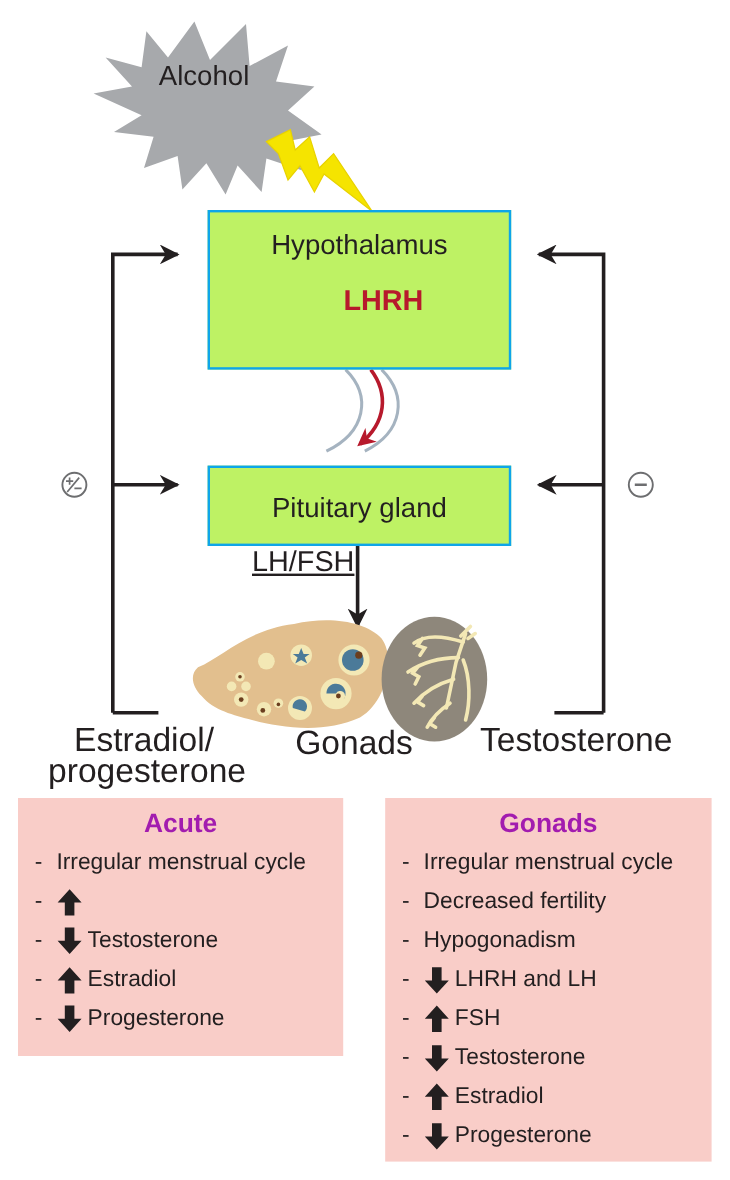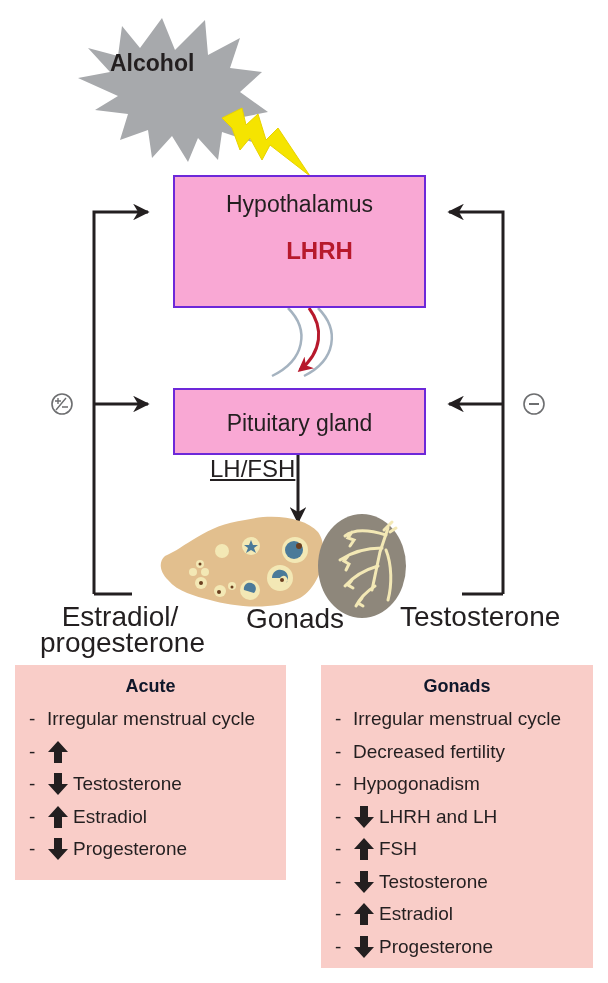--- a/index.html
+++ b/index.html
@@ -1,29 +1,29 @@
 <!DOCTYPE html>
 <html><head>
 <meta charset="utf-8">
 <style>
   html, body { margin: 0; padding: 0; background: #ffffff; }
   body { width: 608px; height: 983px; position: relative; overflow: hidden;
          font-family: "Liberation Sans", "DejaVu Sans", sans-serif; color: #231f20; }
   svg.diagram { position: absolute; left: 0; top: 0; }
-  .box { position: absolute; background: #f9a8d4; border: 2px solid #6d28d9; box-sizing: border-box; }
+  .box { position: absolute; background: #bef264; border: 2px solid #0ea5e9; box-sizing: border-box; }
   .box-title { position: absolute; left: 0; right: 0; text-align: center; font-size: 23px; }
   .lhrh { position: absolute; left: 0; right: 0; text-align: center; font-size: 24px; font-weight: bold; color: #b7192c; padding-left: 40px; }
   .label { position: absolute; font-size: 28px; line-height: 26px; text-align: center; }
   .panel { position: absolute; background: #f9cdc8; box-sizing: border-box; }
-  .panel-title { text-align: center; font-weight: bold; font-size: 18px; color: #0f172a; line-height: 26px; margin-top: 8px; }
+  .panel-title { text-align: center; font-weight: bold; font-size: 22px; color: #a21caf; line-height: 26px; margin-top: 8px; }
   .panel ul { list-style: none; margin: 4px 0 0 0; padding: 0 0 0 14px; }
   .panel li { font-size: 19px; line-height: 32.5px; display: flex; align-items: center; white-space: nowrap; }
   .dash { width: 18px; display: inline-block; }
   .arr { display: inline-block; width: 22px; height: 24px; margin-right: 4px; }
-  .alcohol { position: absolute; text-align: left; font-weight: bold; font-size: 23px; line-height: 24px; }
+  .alcohol { position: absolute; text-align: center; font-weight: normal; font-size: 23px; line-height: 24px; }
 </style>
 </head>
 <body>
 
 <svg class="diagram" width="608" height="983" viewBox="0 0 608 983">
   <defs>
     <marker id="ah" viewBox="0 0 10 10" refX="9" refY="5" markerWidth="5.5" markerHeight="5.5" orient="auto">
       <path d="M0,0 L10,5 L0,10 L3,5 Z" fill="#231f20"></path>
     </marker>
     <marker id="ahred" viewBox="0 0 10 10" refX="8" refY="5" markerWidth="5" markerHeight="5" orient="auto">

